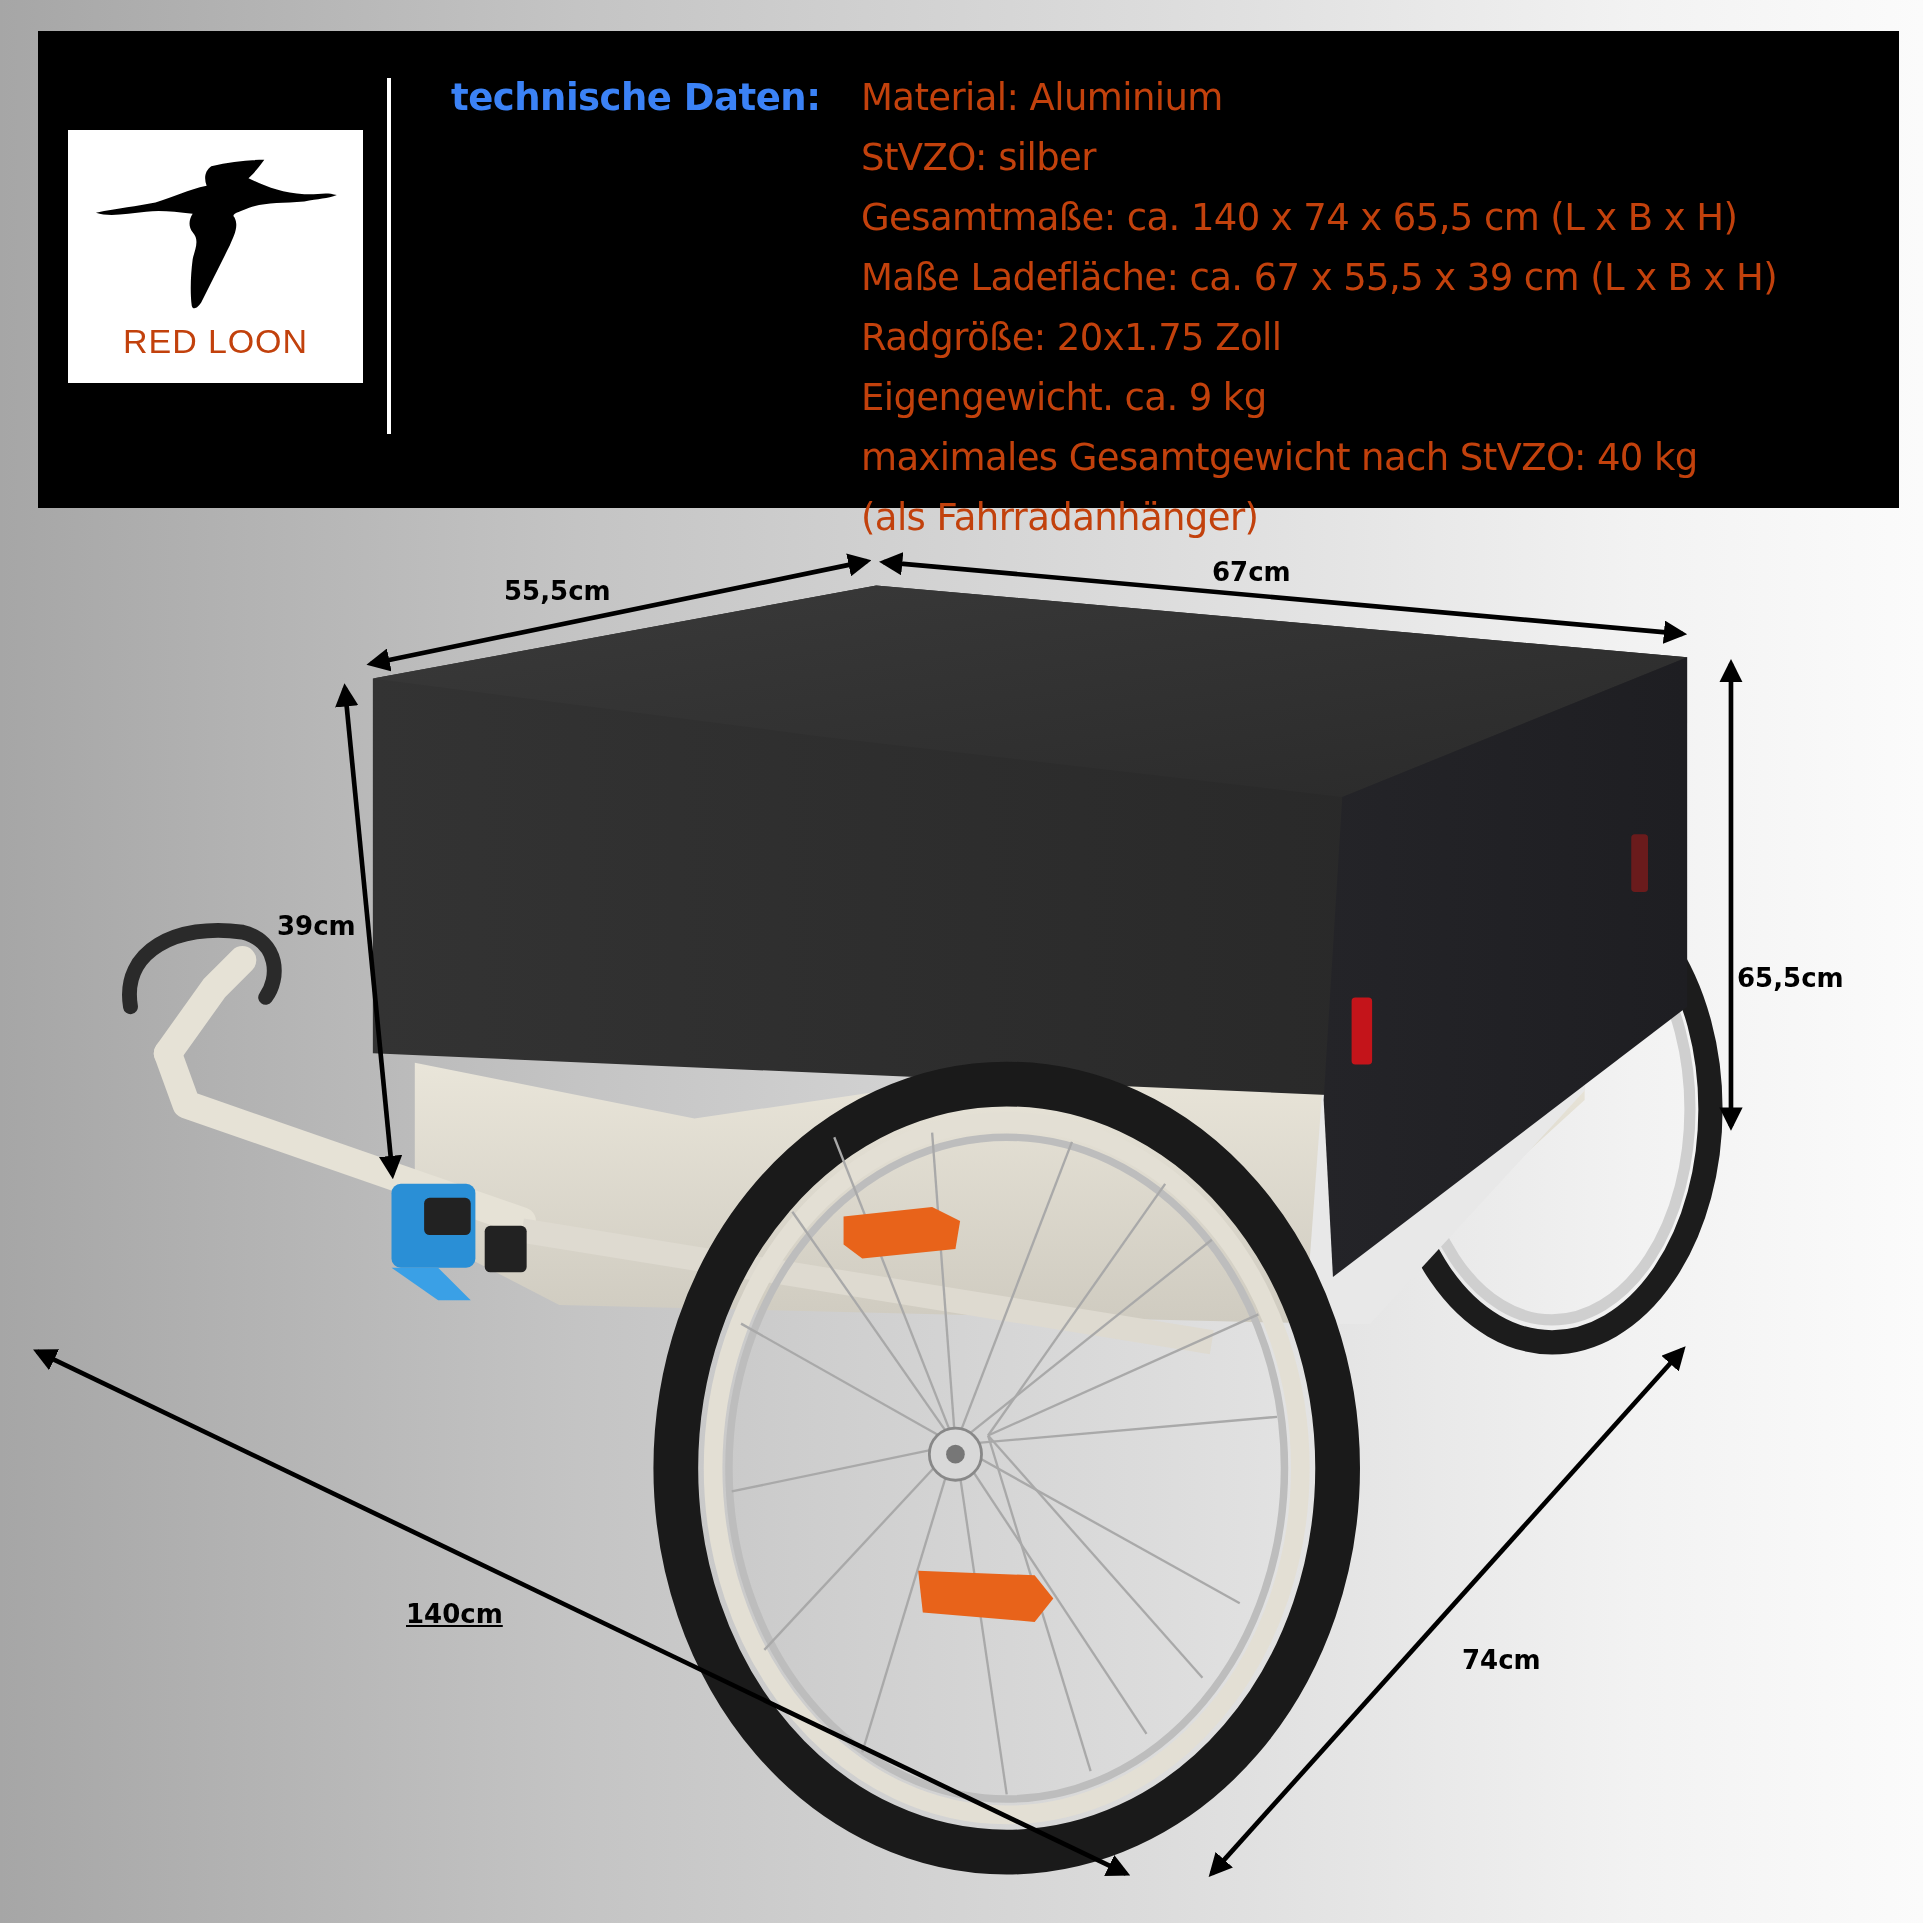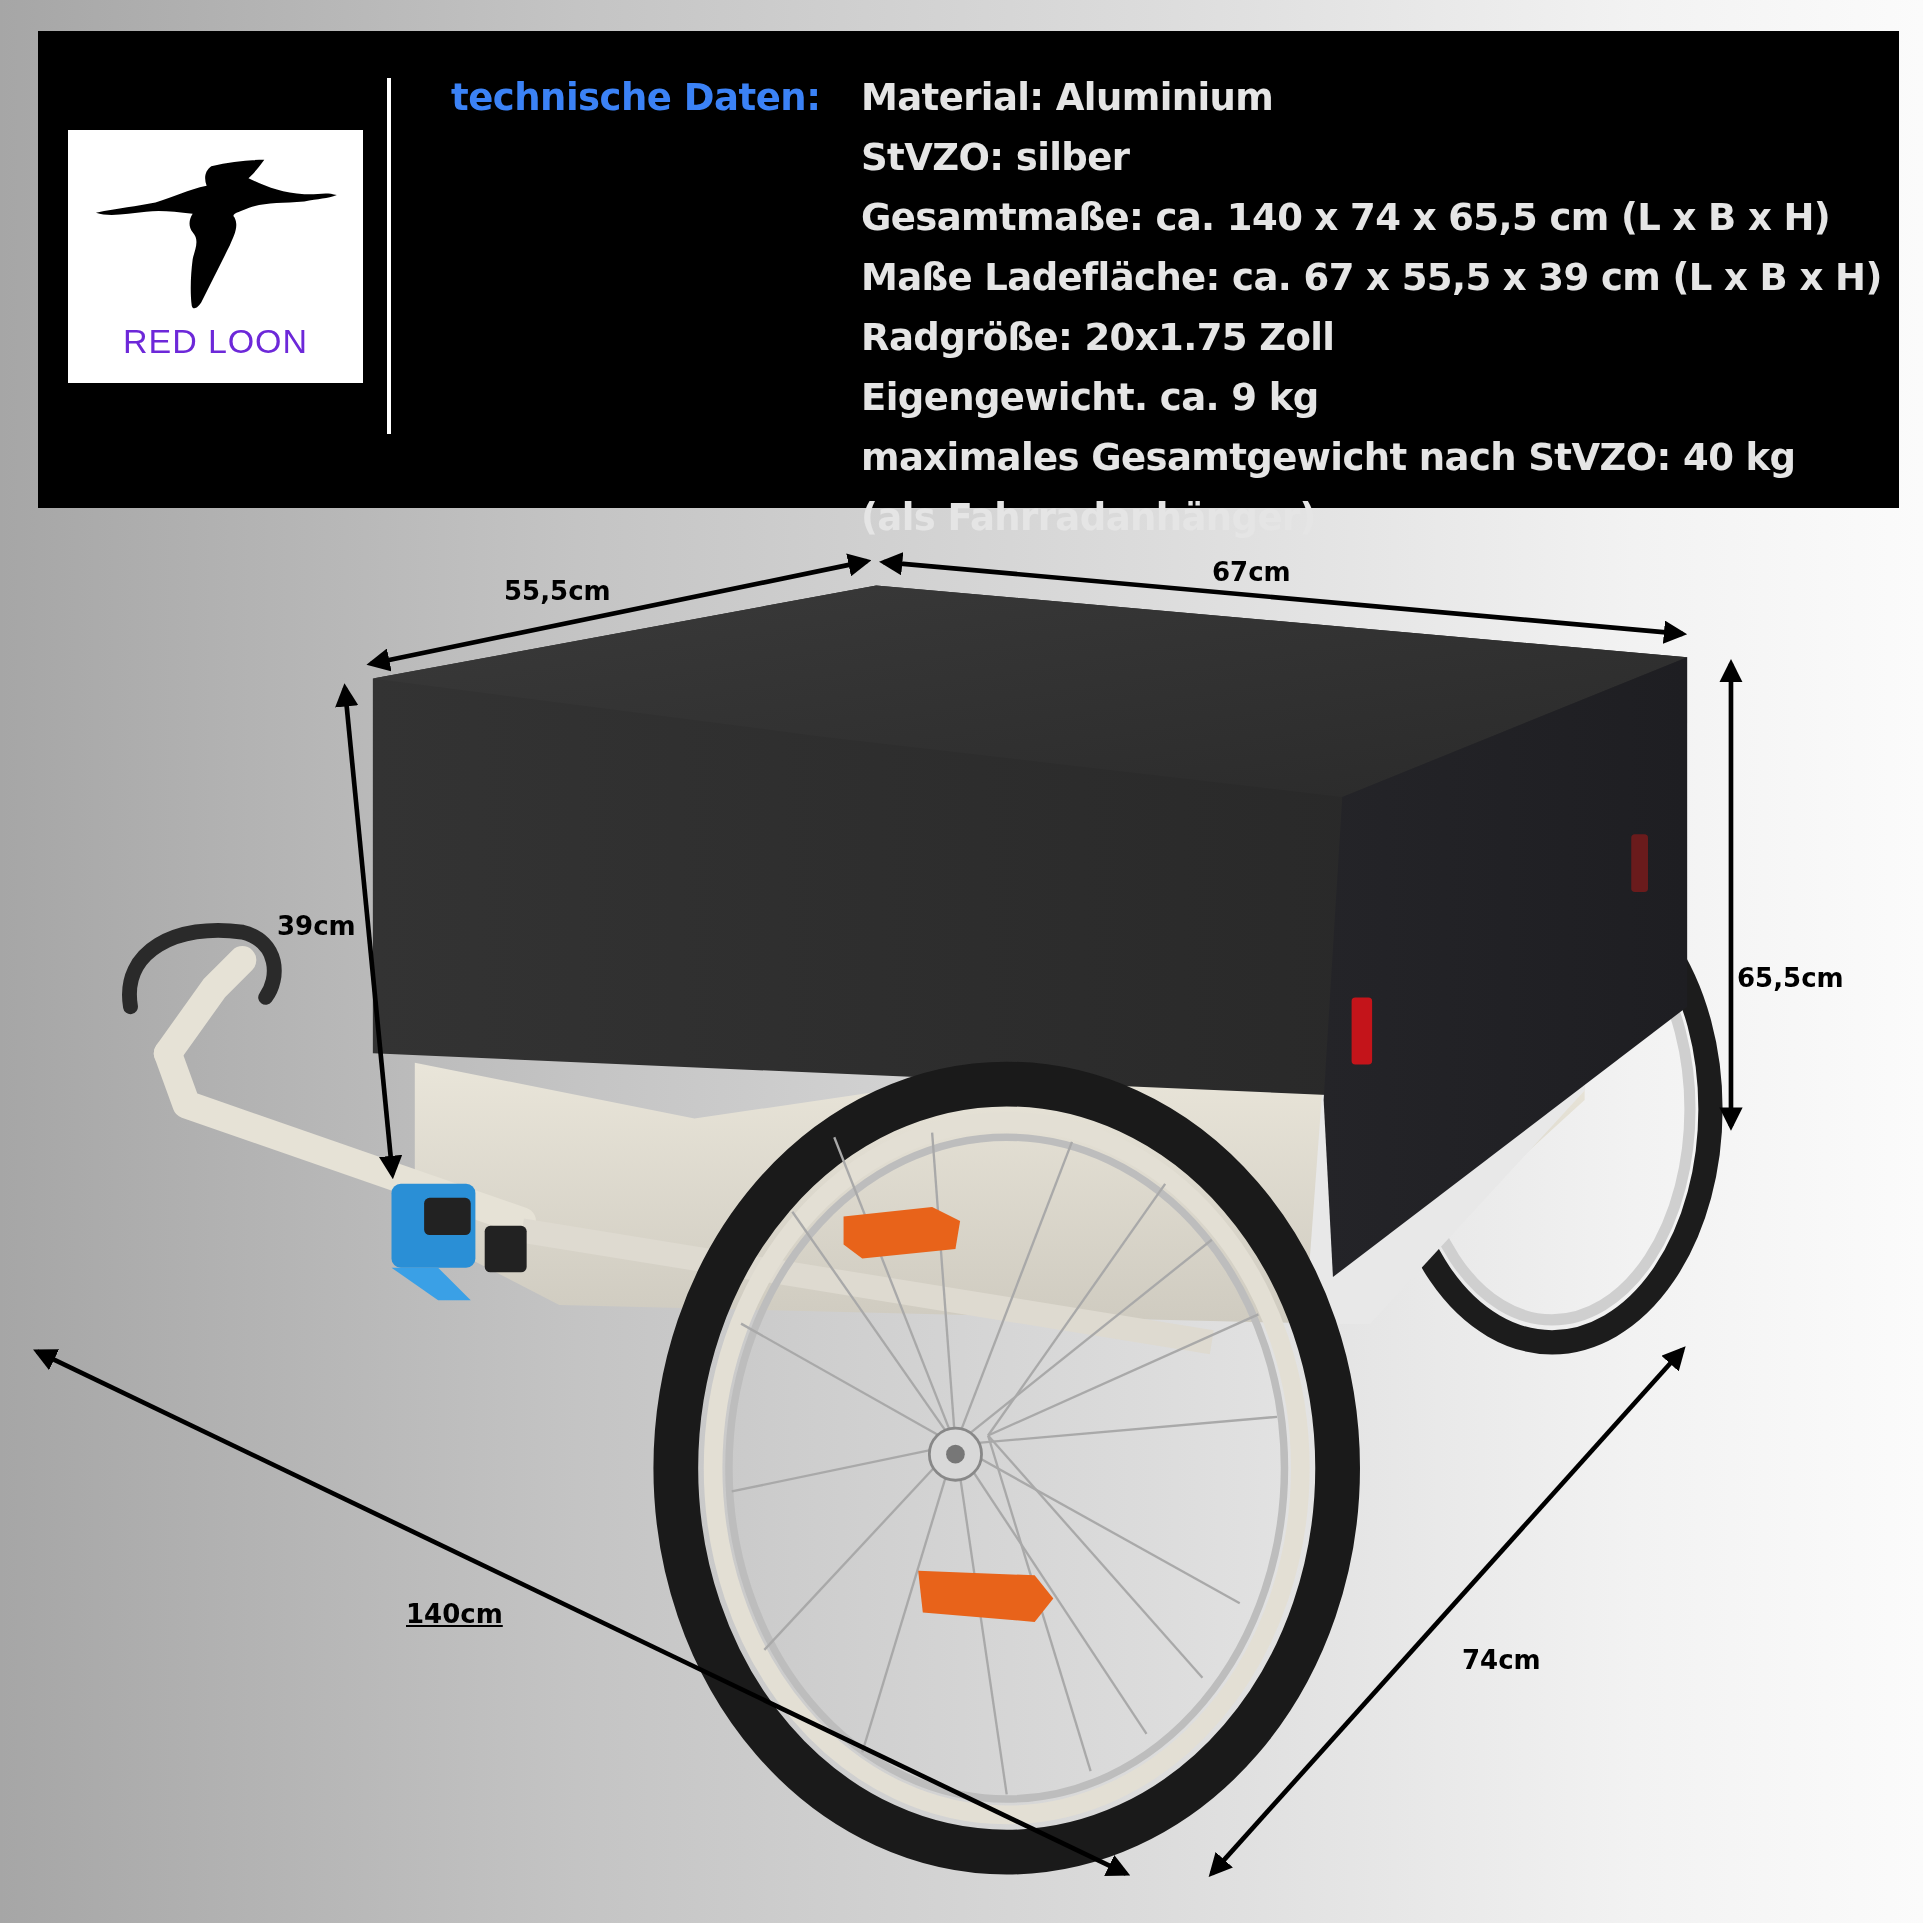--- a/index.html
+++ b/index.html
@@ -13,36 +13,36 @@
     background: #000;
   }
   .logo-box {
     position: absolute; left: 30px; top: 99px; width: 295px; height: 253px;
     background: #fff;
   }
   .logo-box svg { position: absolute; left: 13px; top: 13px; }
   .logo-text {
     position: absolute; left: 0; right: 0; bottom: 22.4px; text-align: center;
     font-family: "Liberation Sans", sans-serif; font-size: 34px; letter-spacing: 0.9px;
-    color: #6d28d9;
+    color: #c2410c;
   }
   .divider {
     position: absolute; left: 349px; top: 47px; width: 3.7px; height: 356px; background: #fff;
   }
   .spec-heading {
     position: absolute; left: 413px; top: 37px;
     font-family: "DejaVu Sans", sans-serif; font-weight: bold; font-size: 37px;
     color: #3b82f6; white-space: nowrap; line-height: 60px; letter-spacing: -0.5px;
   }
   .spec-list {
     position: absolute; left: 823px; top: 37px; margin: 0; padding: 0; list-style: none;
   }
   .spec-list li {
-    font-family: "DejaVu Sans", sans-serif; font-weight: bold; font-size: 37px;
-    color: #e5e5e5; white-space: nowrap; line-height: 60px; height: 60px; letter-spacing: -0.6px;
+    font-family: "DejaVu Sans", sans-serif; font-weight: normal; font-size: 37px;
+    color: #c2410c; white-space: nowrap; line-height: 60px; height: 60px; letter-spacing: -0.6px;
   }
   .scene { position: absolute; left: 0; top: 0; width: 1923px; height: 1923px; }
   .dim-label {
     position: absolute; font-family: "DejaVu Sans", sans-serif; font-weight: bold;
     font-size: 26px; color: #000; white-space: nowrap;
   }
 </style>
 </head>
 <body>
 

